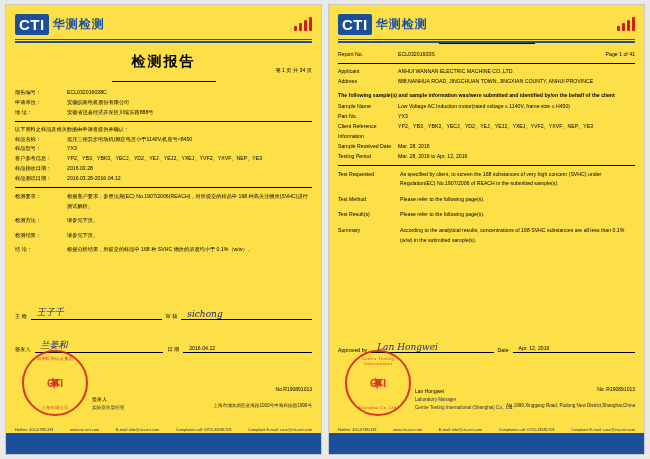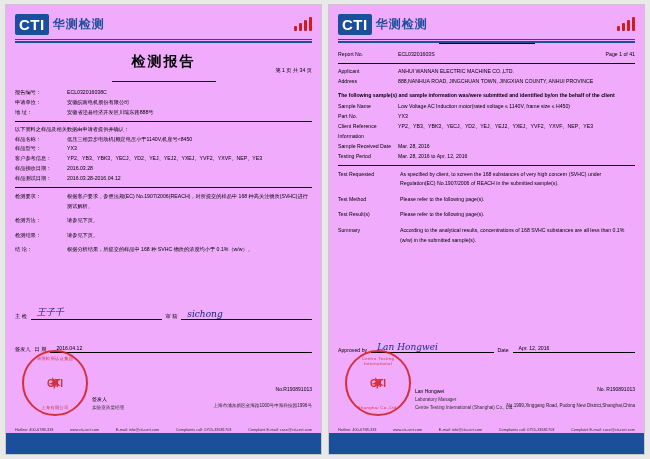--- a/index.html
+++ b/index.html
@@ -1,18 +1,18 @@
 <!DOCTYPE html>
 <html><head>
 <meta charset="utf-8">
 <style>
   html,body{margin:0;padding:0;background:#e9e9e9;}
   body{width:650px;height:459px;font-family:"Liberation Sans",sans-serif;}
   .wrap{display:flex;gap:6px;padding:4px 5px;box-sizing:border-box;width:650px;height:459px;}
-  .page{background:#f0abfc;border:1px solid #c9c9c9;box-sizing:border-box;position:relative;
+  .page{background:#fde047;border:1px solid #c9c9c9;box-sizing:border-box;position:relative;
         width:318px;height:451px;padding:6px 9px 0 9px;overflow:hidden;}
   
   .hdr{display:flex;align-items:center;gap:6px;height:26px;}
   .cti-logo{display:flex;align-items:center;}
   .cti-box{background:#1b4f9c;color:#fff;font-weight:bold;font-size:15px;letter-spacing:0.5px;
            padding:2px 4px 2px 4px;border-radius:2px;font-family:"Liberation Sans",sans-serif;}
   .cti-cn{color:#1b4f9c;font-weight:bold;font-size:12px;margin-left:4px;letter-spacing:1px;}
   .hdr-dots{margin-left:auto;display:flex;gap:2px;align-items:flex-end;height:14px;}
   .hdr-dots i{display:block;width:3px;background:#d01c1c;border-radius:1px;}
   .rule{height:1px;background:#1b4f9c;margin:2px 0 0 0;}
@@ -166,20 +166,23 @@
         <span class="sig-line">
             <span class="hand">王子千</span>
           </span>
         <span class="sig-lbl">审  核</span>
         <span class="sig-line">
             <span class="hand">sichong</span>
           </span>
       </div>
       <div class="sig-row">
         <span class="sig-lbl">签发人</span>
+        <span class="sig-line">
+            <span class="hand">兰姜和</span>
+          </span>
         <span class="sig-lbl">日  期</span>
         <span class="sig-line">
             <span class="dateval">2016.04.12</span>
           </span>
       </div>
     </div>
 
     <div class="stamp">
       <div class="stamp-arc-top">华测检测认证集团</div>
       <div class="stamp-cti">CTI</div>

